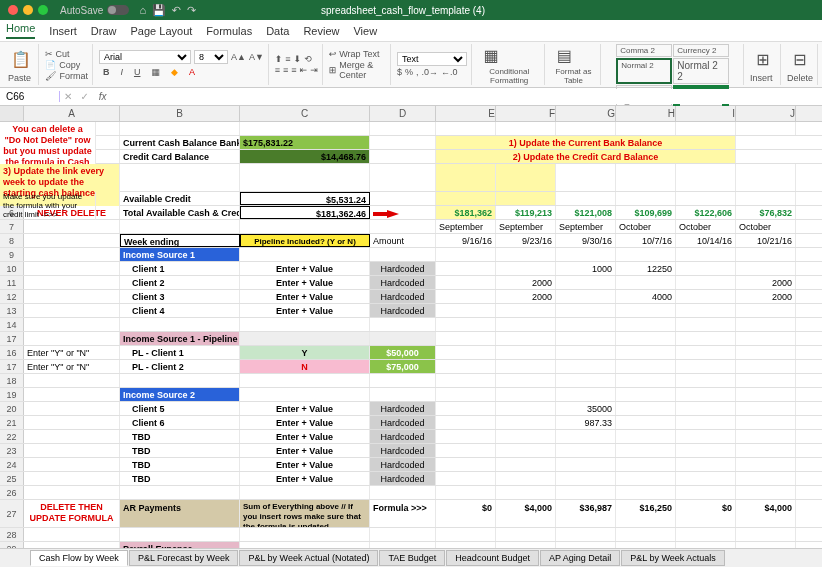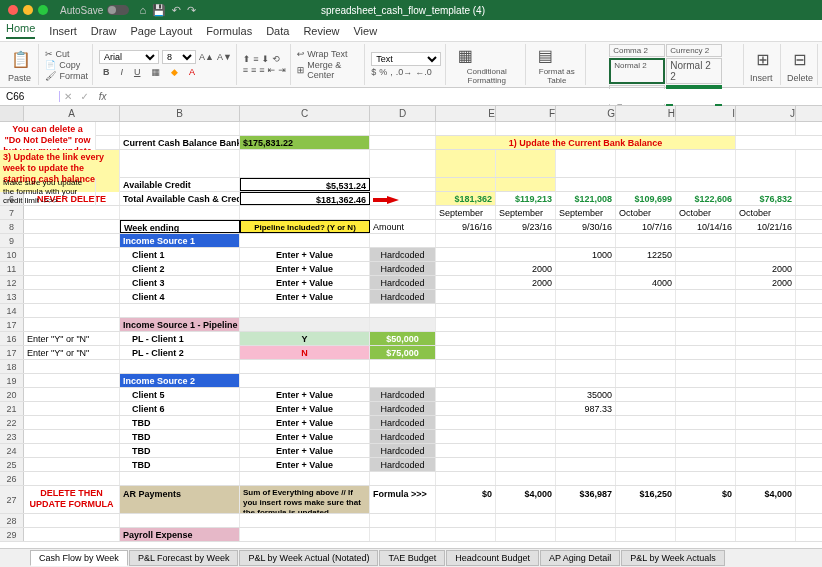--- a/index.html
+++ b/index.html
@@ -109,21 +109,21 @@
         <span>📄</span>
         <span>Copy</span>
       </div>
     <div class="rrow">
         <span>🖌</span>
         <span>Format</span>
       </div>
   </div>
   <div class="rgroup">
     <div class="rrow">
-        <select style="width:60px"><option>Arial</option></select>
+        <select style="width:92px"><option>Arial</option></select>
         <select style="width:34px"><option>8</option></select>
         <span>A▲</span>
         <span>A▼</span>
       </div>
     <div class="rrow">
         <b class="btn-sm">B</b>
         <i class="btn-sm">I</i>
         <u class="btn-sm">U</u>
         <span class="btn-sm">▦</span>
         <span class="btn-sm" style="color:#f90">◆</span>
@@ -232,20 +232,28 @@
         <div class="cell cJ"></div>
       </div>
     <div class="row">
         <div class="rh">2</div>
         <div class="cell cA"></div>
       <div class="cell cB bold">Current Cash Balance Bank</div>
       <div class="cell cC green-bg">$175,831.22</div>
       <div class="cell cD"></div>
       <div class="cell yellow-bg red-txt bold" style="width:300px;text-align:center">1) Update the Current Bank Balance</div>
       </div>
+    <div class="row">
+        <div class="rh">3</div>
+        <div class="cell cA"></div>
+      <div class="cell cB bold">Credit Card Balance</div>
+      <div class="cell cC dark-green">$14,468.76</div>
+      <div class="cell cD"></div>
+      <div class="cell yellow-bg red-txt bold" style="width:300px;text-align:center">2) Update the Credit Card Balance</div>
+      </div>
     <div class="row tall">
         <div class="rh">4</div>
         <div class="cell cA"></div>
       <div class="cell cB"></div>
         <div class="cell cC"></div>
         <div class="cell cD"></div>
       <div class="cell yellow-bg red-txt bold" style="width:120px;text-align:left;height:42px;position:absolute;white-space:normal;line-height:11px;z-index:1">3) Update the link every week to update the starting cash balance</div>
       <div class="cell cE yellow-bg"></div>
         <div class="cell cF yellow-bg"></div>
         <div class="cell cG"></div>

